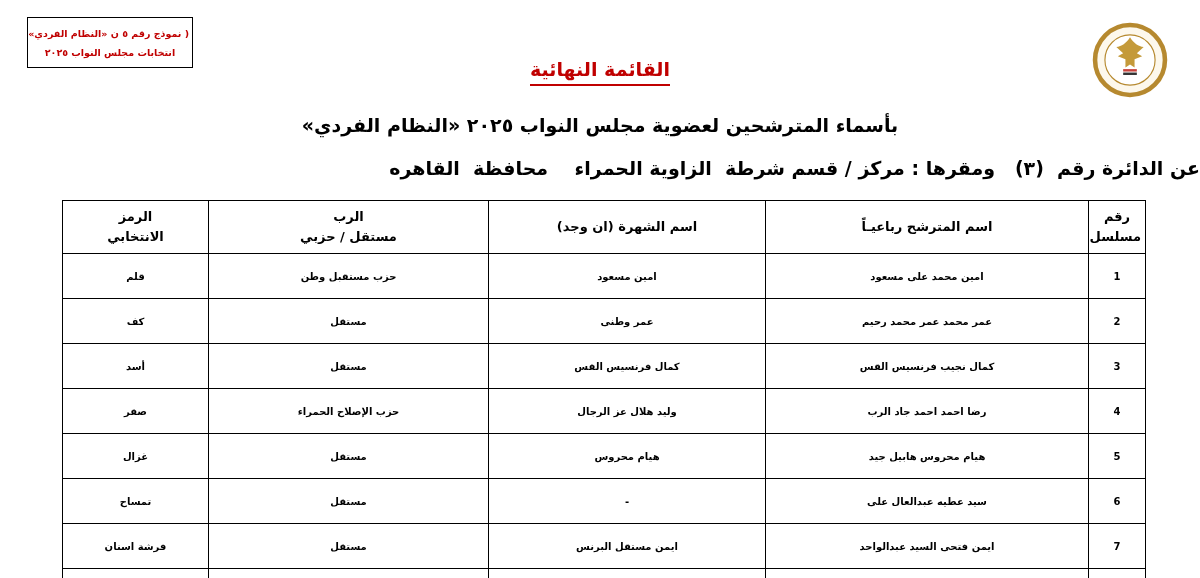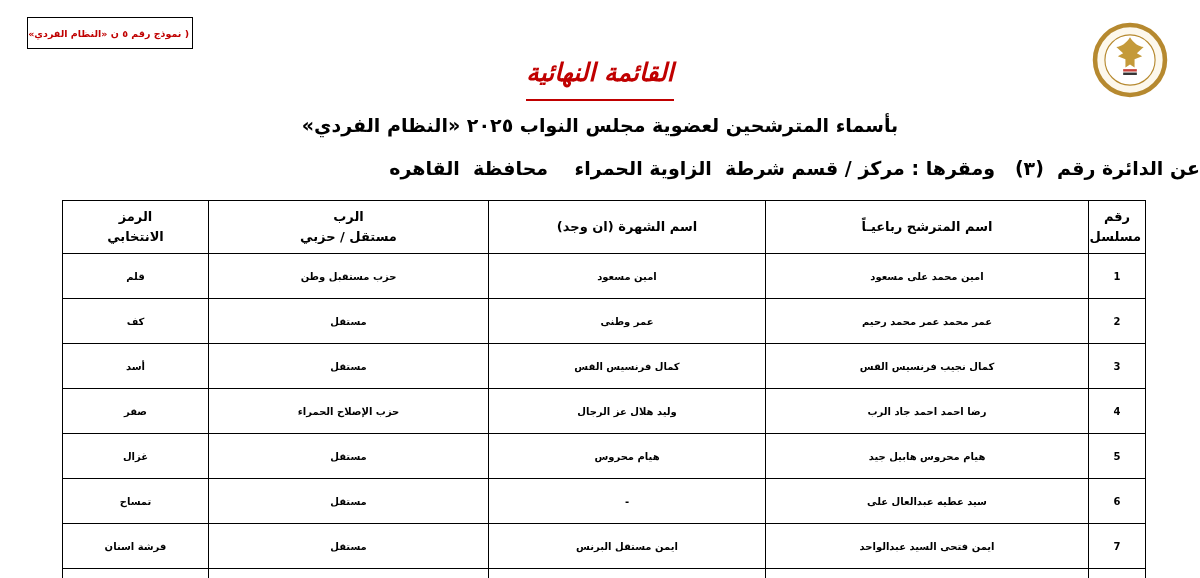--- a/index.html
+++ b/index.html
@@ -44,24 +44,23 @@
     top: 58px;
     left: 0;
     width: 100%;
     text-align: center;
   }
   .title {
     display: inline-block;
     direction: rtl;
     color: #c00000;
     font-weight: 700;
-    font-size: 25px;
+    font-size: 19px;
     border-bottom: 2.5px solid #c00000;
-    padding-bottom: 12px;
-    font-style: italic;
+    padding-bottom: 4px;
   }
   .subtitle {
     position: absolute;
     top: 114px;
     left: 0;
     width: 100%;
     text-align: center;
     direction: rtl;
     color: #000000;
     font-weight: 700;
@@ -112,20 +111,21 @@
   col.c-party  { width: 280px; }
   col.c-symbol { width: 146px; }
 </style>
 </head>
 <body>
 
 <div class="page">
 
   <div class="form-box">
     <div>( نموذج رقم ٥ ن «النظام الفردي» )</div>
+    <div>انتخابات مجلس النواب ٢٠٢٥</div>
   </div>
 
   <svg class="logo" viewBox="0 0 100 100" aria-hidden="true">
     <circle cx="50" cy="50" r="46" fill="#fdf8ec" stroke="#b6892f" stroke-width="6"></circle>
     <circle cx="50" cy="50" r="33" fill="#ffffff" stroke="#b6892f" stroke-width="1.5"></circle>
     <path d="M50 20 C55 28 61 32 68 33 L59 41 L66 45 L56 49 L56 60 L50 56 L44 60 L44 49 L34 45 L41 41 L32 33 C39 32 45 28 50 20 Z" fill="#c49a3a"></path>
     <rect x="41" y="62" width="18" height="3.2" fill="#c8413b"></rect>
     <rect x="41" y="66.5" width="18" height="3.2" fill="#333333"></rect>
   </svg>
 

